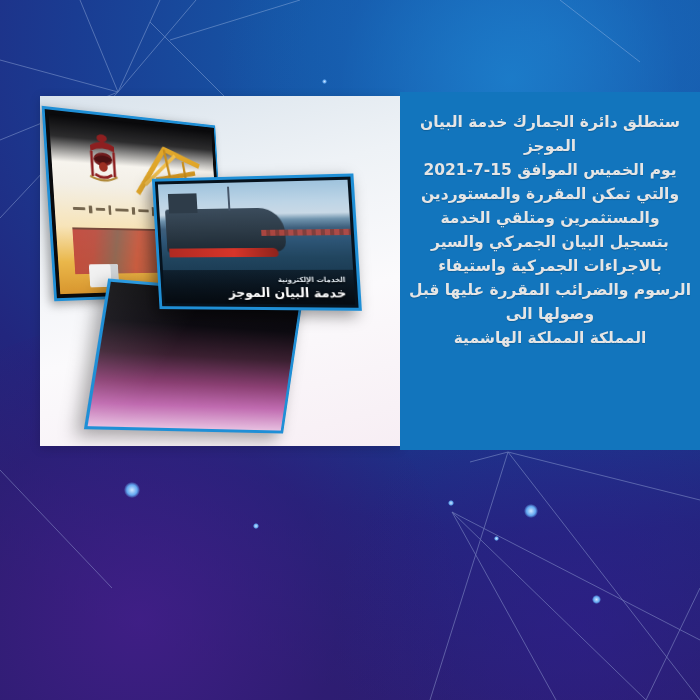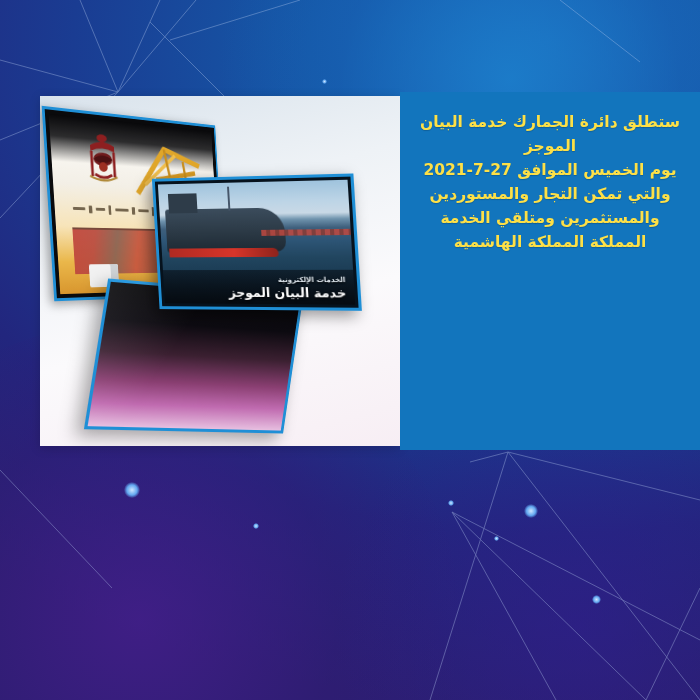--- a/index.html
+++ b/index.html
@@ -56,21 +56,21 @@
     width: 300px; height: 358px;
     background: #1275bd;
     display: flex;
     flex-direction: column;
     align-items: center;
     justify-content: flex-start;
     padding-top: 18px;
     box-sizing: border-box;
   }
   #text-panel .line {
-    color: #fde047;
+    color: #e5e5e5;
     font-weight: bold;
     font-size: 15.5px;
     line-height: 1.55;
     text-align: center;
     width: 285px;
     letter-spacing: .1px;
     text-shadow: 0 1px 1px rgba(0,0,0,.18);
     direction: rtl;
     unicode-bidi: isolate;
   }
@@ -305,18 +305,19 @@
           <span class="small">الخدمات الإلكترونية</span>
           <span class="big">خدمة البيان الموجز</span>
         </div>
       </div>
     </div>
 
   </div>
 
   <div id="text-panel">
     <div class="line">ستطلق دائرة الجمارك خدمة البيان الموجز</div>
-    <div class="line">يوم الخميس الموافق 27-7-2021</div>
-    <div class="line">والتي تمكن التجار والمستوردين والمستثمرين ومتلقي الخدمة</div>
+    <div class="line">يوم الخميس الموافق 15-7-2021</div>
+    <div class="line">والتي تمكن المقررة والمستوردين والمستثمرين ومتلقي الخدمة</div>
+    <div class="line">بتسجيل البيان الجمركي والسير بالاجراءات الجمركية واستيفاء الرسوم والضرائب المقررة عليها قبل وصولها الى</div>
     <div class="line">المملكة المملكة الهاشمية</div>
   </div>
 
 </div>
 
 </body></html>

